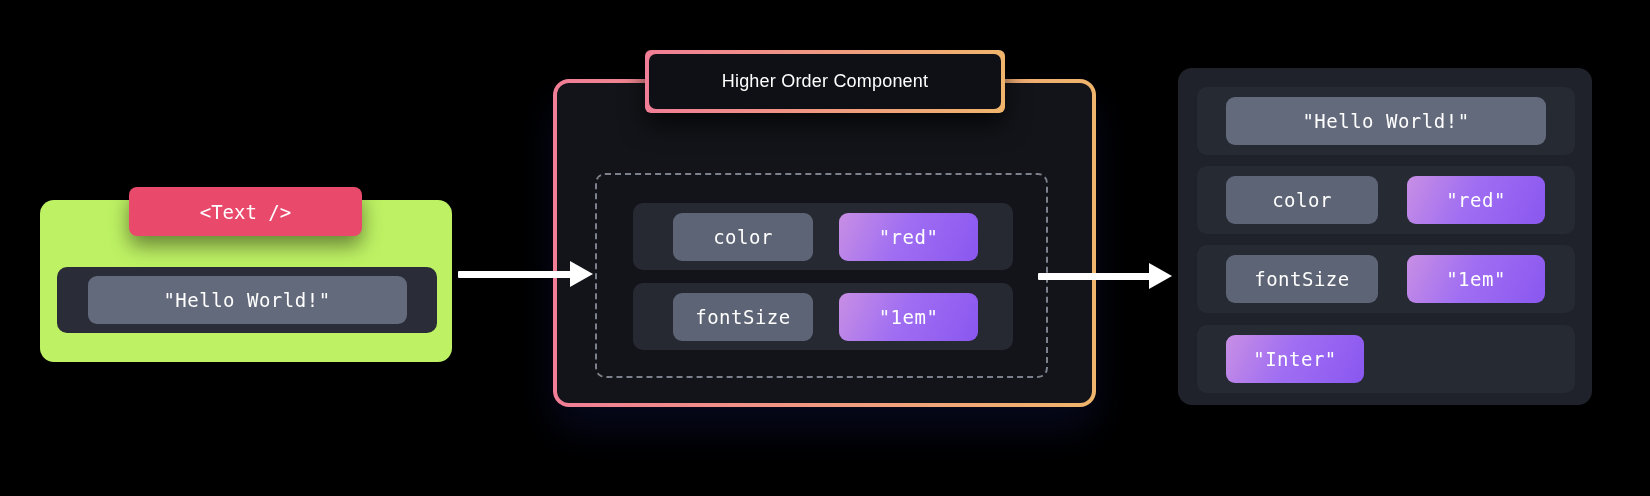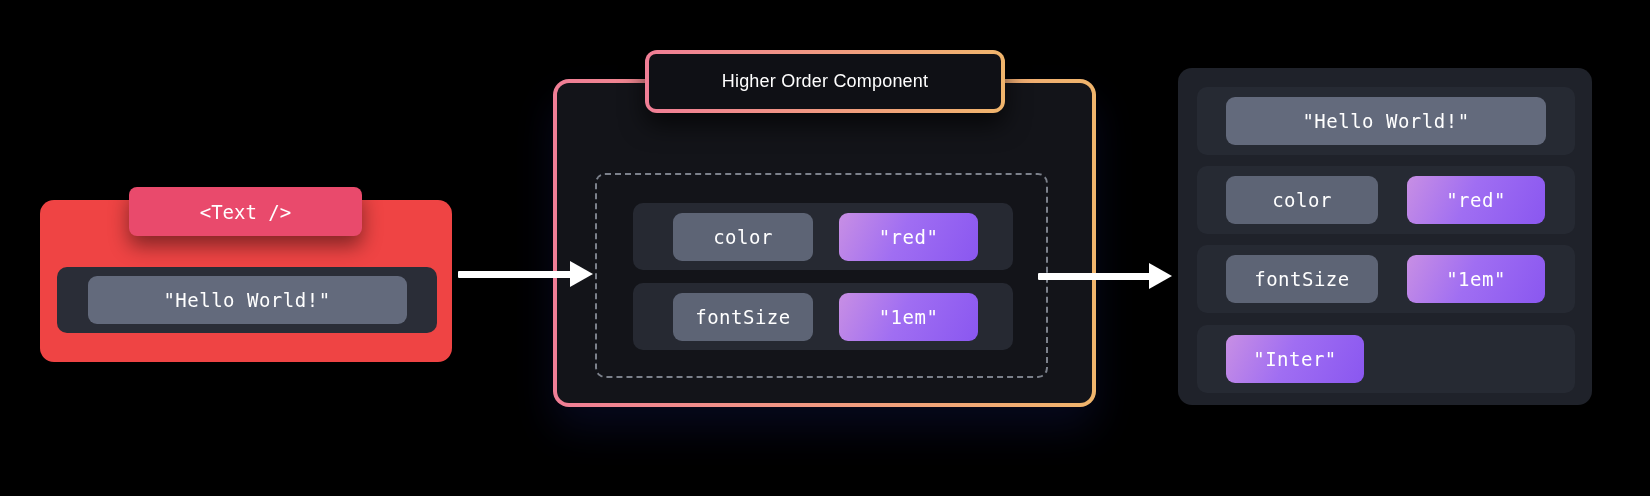--- a/index.html
+++ b/index.html
@@ -40,21 +40,21 @@
     white-space: nowrap;
   }
   .pill.slate { background: #60687a; }
   .pill.purple {
     background: linear-gradient(115deg, #c88fe4 0%, #a06ef2 45%, #8a57f0 100%);
   }
 
   
   .left-card {
     left: 40px; top: 200px; width: 412px; height: 162px;
-    background: #ef4444;
+    background: #bef264;
     box-shadow: 0 18px 30px rgba(0,0,0,0.55);
   }
   .pink-badge {
     position: absolute;
     left: 89px; top: -13px; width: 233px; height: 49px;
     background: #e94a6c;
     border-radius: 8px;
     display: flex; align-items: center; justify-content: center;
     color: #fff; font-size: 19px;
     box-shadow: 0 10px 20px rgba(0,0,0,0.45);
@@ -75,21 +75,21 @@
   }
   .hoc-inner {
     width: 100%; height: 100%;
     background: #131419;
     border-radius: 12px;
     position: relative;
   }
   .hoc-badge {
     position: absolute;
     left: 645px; top: 50px; width: 360px; height: 63px;
-    border-radius: 12px;
+    border-radius: 6px;
     padding: 4px;
     background: linear-gradient(to right, #f07e96, #f0b56c);
     box-shadow: 0 12px 24px rgba(0,0,0,0.65);
     z-index: 3;
   }
   .hoc-badge-inner {
     width: 100%; height: 100%;
     background: #0f1015;
     border-radius: 7px;
     display: flex; align-items: center; justify-content: center;

